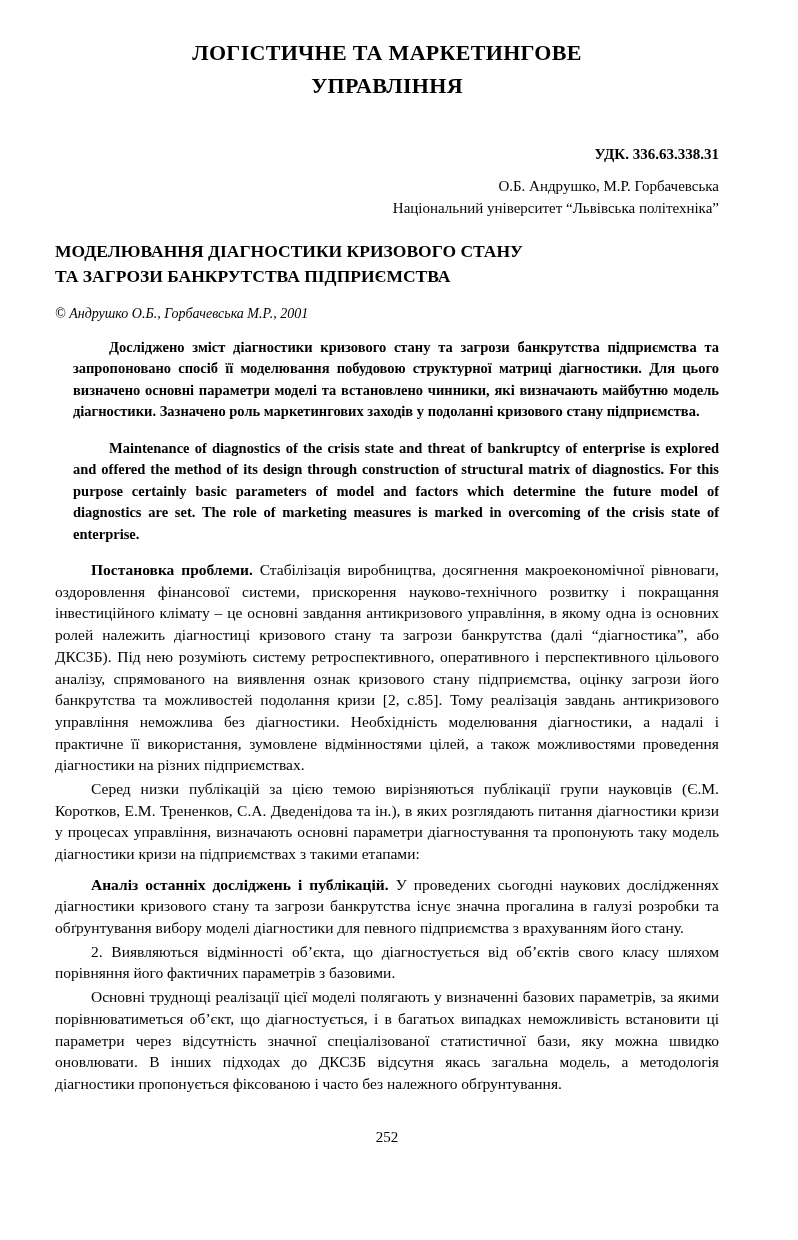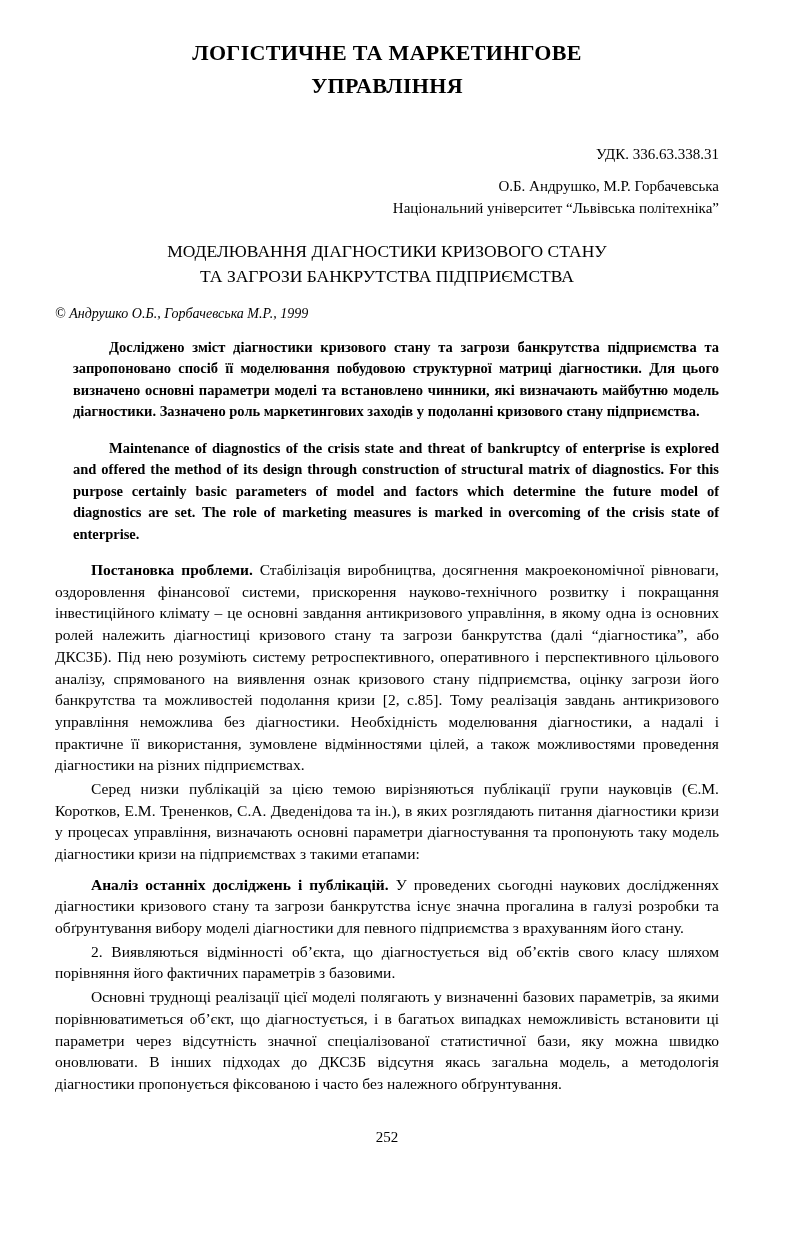--- a/index.html
+++ b/index.html
@@ -24,28 +24,28 @@
     text-align: center;
     line-height: 1.5;
     letter-spacing: 0.3px;
   }
   .meta {
     margin-top: 42px;
     text-align: right;
     font-size: 15px;
     line-height: 1.4;
   }
-  .udk { font-weight: normal; }
+  .udk { font-weight: bold; }
   .authors { font-weight: normal; margin-top: 11px; }
   .affiliation { margin-top: 1px; }
   .article-title {
     margin-top: 20px;
     font-size: 17.5px;
-    font-weight: normal;
-    text-align: center;
+    font-weight: bold;
+    text-align: left;
     line-height: 1.4;
   }
   .copyright {
     margin-top: 18px;
     font-style: italic;
     font-size: 14px;
   }
   .abstract {
     margin: 15px 0 0 0;
     padding-left: 18px;
@@ -86,21 +86,21 @@
     <div class="udk">УДК. 336.63.338.31</div>
     <div class="authors">О.Б. Андрушко, М.Р. Горбачевська</div>
     <div class="affiliation">Національний університет “Львівська політехніка”</div>
   </div>
 
   <div class="article-title">
     <div>МОДЕЛЮВАННЯ ДІАГНОСТИКИ КРИЗОВОГО СТАНУ</div>
     <div>ТА ЗАГРОЗИ БАНКРУТСТВА ПІДПРИЄМСТВА</div>
   </div>
 
-  <div class="copyright">© Андрушко О.Б., Горбачевська М.Р., 1999</div>
+  <div class="copyright">© Андрушко О.Б., Горбачевська М.Р., 2001</div>
 
   <p class="abstract">Досліджено зміст діагностики кризового стану та загрози банкрутства підприємства та запропоновано спосіб її моделювання побудовою структурної матриці діагностики. Для цього визначено основні параметри моделі та встановлено чинники, які визначають майбутню модель діагностики. Зазначено роль маркетингових заходів у подоланні кризового стану підприємства.</p>
 
   <p class="abstract">Maintenance of diagnostics of the crisis state and threat of bankruptcy of enterprise is explored and offered the method of its design through construction of structural matrix of diagnostics. For this purpose certainly basic parameters of model and factors which determine the future model of diagnostics are set. The role of marketing measures is marked in overcoming of the crisis state of enterprise.</p>
 
   <div class="body-text">
 
     <p class="body-par spaced"><b>Постановка проблеми.</b> <span>Стабілізація виробництва, досягнення макроекономічної рівноваги, оздоровлення фінансової системи, прискорення науково-технічного розвитку і покращання інвестиційного клімату – це основні завдання антикризового управління, в якому одна із основних ролей належить діагностиці кризового стану та загрози банкрутства (далі “діагностика”, або ДКСЗБ). Під нею розуміють систему ретроспективного, оперативного і перспективного цільового аналізу, спрямованого на виявлення ознак кризового стану підприємства, оцінку загрози його банкрутства та можливостей подолання кризи [2, с.85]. Тому реалізація завдань антикризового управління неможлива без діагностики. Необхідність моделювання діагностики, а надалі і практичне її використання, зумовлене відмінностями цілей, а також можливостями проведення діагностики на різних підприємствах.</span></p>
 
     <p class="body-par"><span>Серед низки публікацій за цією темою вирізняються публікації групи науковців (Є.М. Коротков, Е.М. Трененков, С.А. Дведенідова та ін.), в яких розглядають питання діагностики кризи у процесах управління, визначають основні параметри діагностування та пропонують таку модель діагностики кризи на підприємствах з такими етапами:</span></p>

